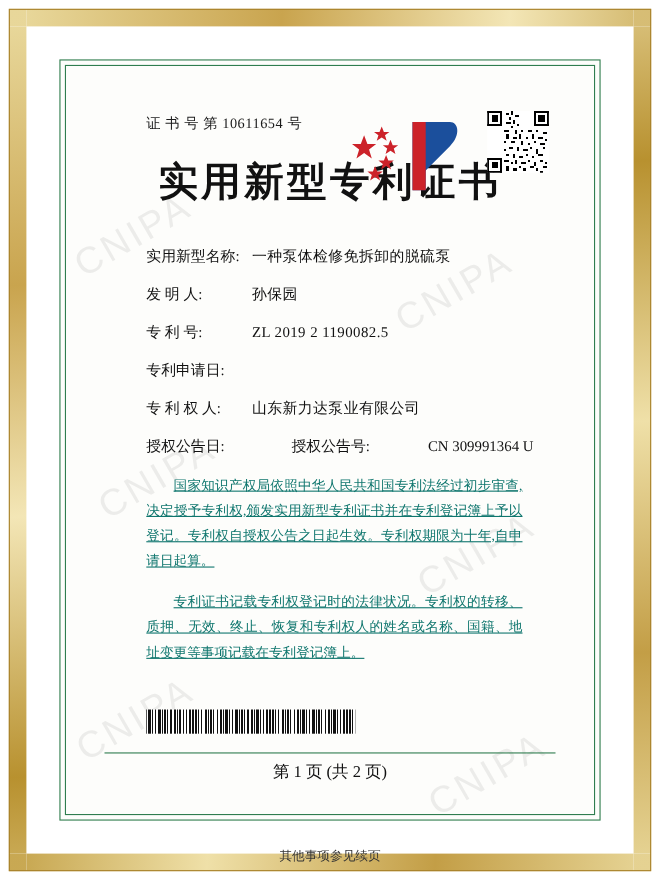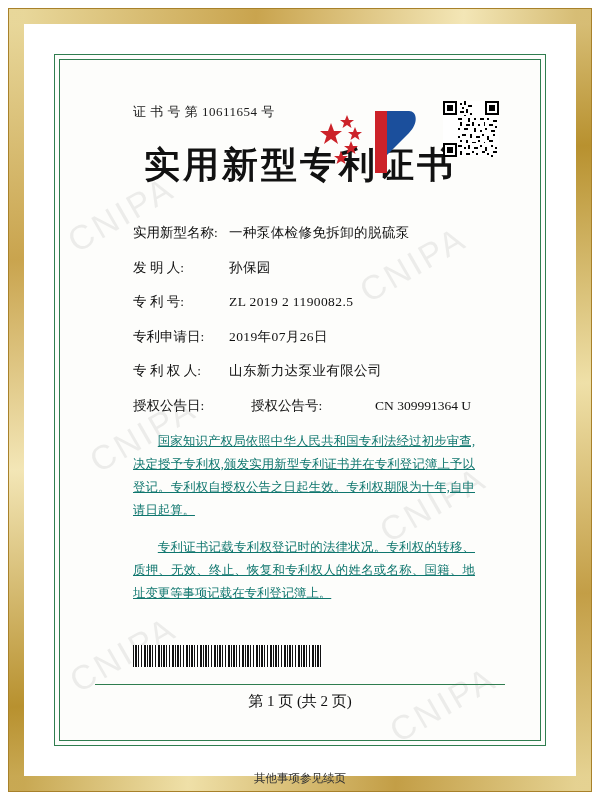--- a/index.html
+++ b/index.html
@@ -115,21 +115,21 @@
     flex:1;
     letter-spacing:0.4px;
   }
   .row-two{
     display:flex;
     align-items:baseline;
     margin-bottom:18px;
   }
   .row-two .seg{display:flex;align-items:baseline;gap:40px;}
   .row-two .lbl{width:96px;white-space:nowrap;}
-  .row-two .seg2{margin-left:22px;}
+  .row-two .seg2{margin-left:36px;}
   .row-two .lbl2{width:84px;white-space:nowrap;}
 
   .para{
     margin-top:14px;
     margin-left:34px;
     margin-right:26px;
     font-size:12.4px;
     line-height:1.85;
     text-align:justify;
     color:#0f766e;
@@ -297,21 +297,20 @@
             <span class="val">孙保园</span>
           </div>
 
           <div class="row">
             <span class="lbl">专  利  号:</span>
             <span class="val">ZL 2019 2 1190082.5</span>
           </div>
 
           <div class="row">
             <span class="lbl">专利申请日:</span>
-            <span class="val">2019年07月26日</span>
           </div>
 
           <div class="row">
             <span class="lbl">专 利 权 人:</span>
             <span class="val">山东新力达泵业有限公司</span>
           </div>
 
 
           <div class="row-two">
             <span class="seg">

